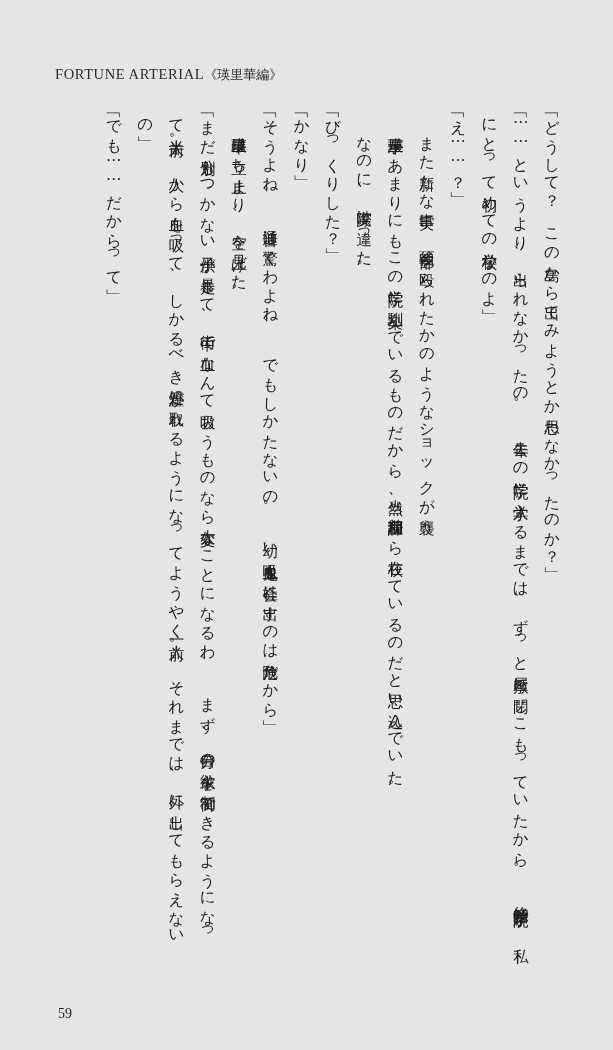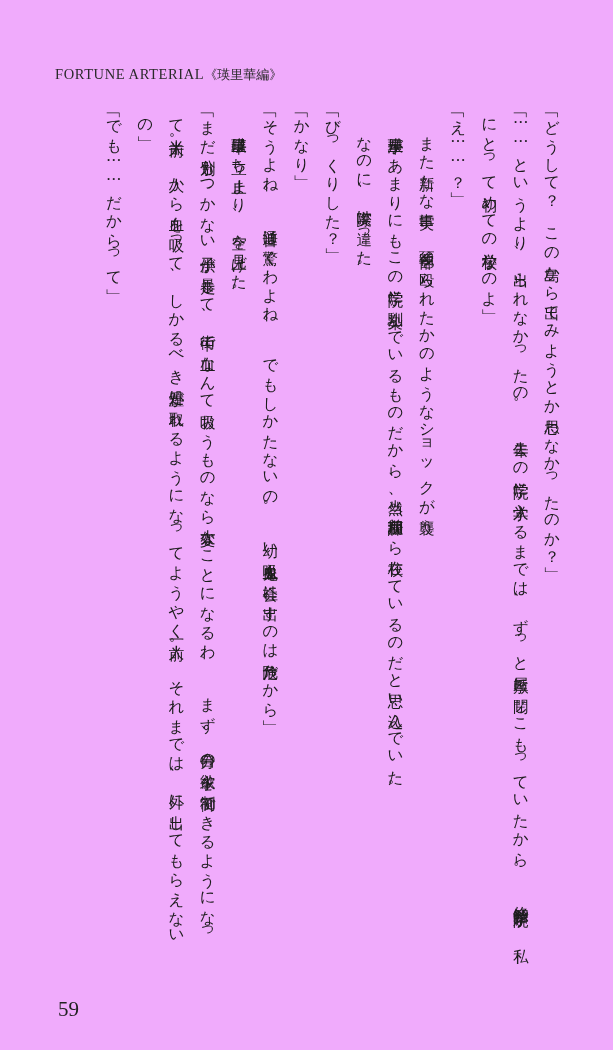--- a/index.html
+++ b/index.html
@@ -8,21 +8,21 @@
     background: #ffffff;
   }
   body {
     font-family: "Liberation Serif", serif;
     color: #1a1a1a;
   }
   .page {
     position: relative;
     width: 613px;
     height: 1050px;
-    background: #f0abfc;
+    background: #e5e5e5;
     overflow: hidden;
     box-sizing: border-box;
   }
   
   .running-head {
     position: absolute;
     top: 66px;
     left: 55px;
     font-size: 13.5px;
     letter-spacing: 0.5px;
@@ -65,21 +65,21 @@
   .indent {
     padding-top: 17px;
   }
 
   
   .folio {
     position: absolute;
     left: 58px;
     bottom: 28px;
     font-family: "Liberation Serif", serif;
-    font-size: 21px;
+    font-size: 14px;
     color: #222;
   }
 </style>
 </head>
 <body>
 
 <div class="page">
 
   <div class="running-head">
     <span class="rh-title">FORTUNE ARTERIAL</span><span class="rh-sub">《瑛里華編》</span>

